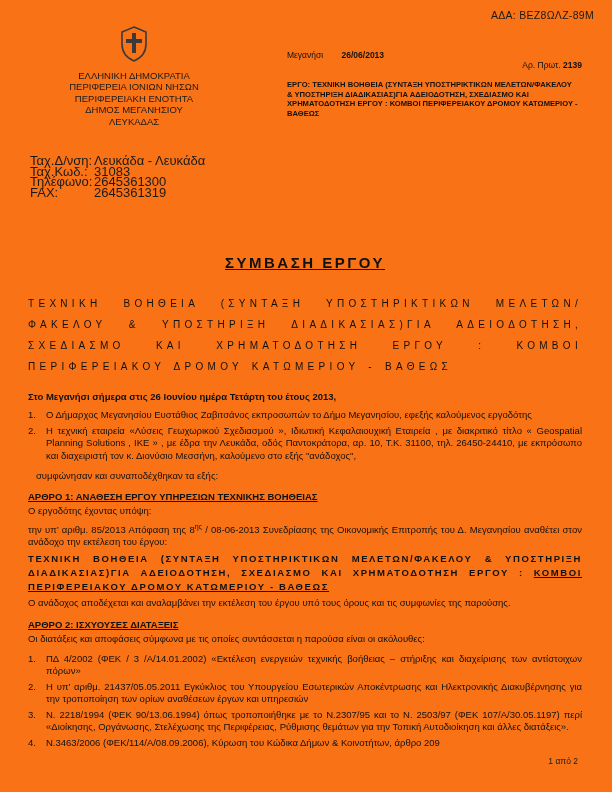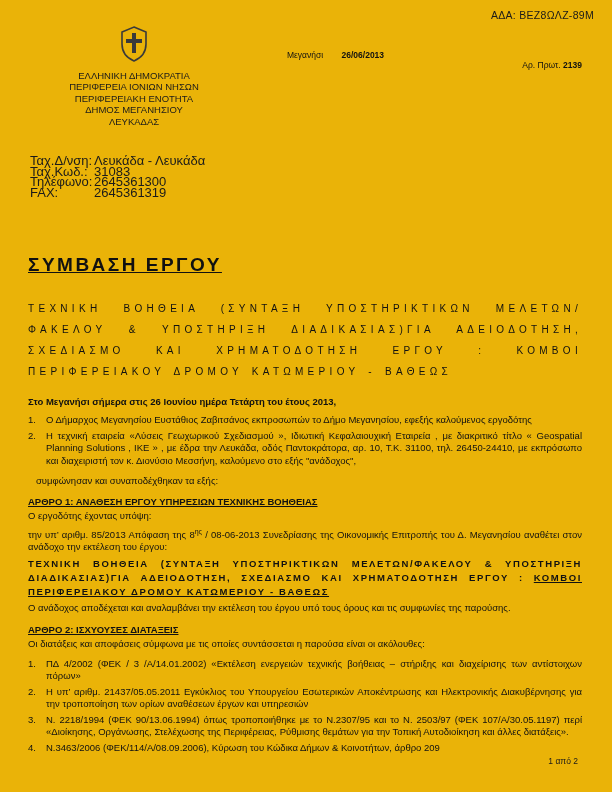--- a/index.html
+++ b/index.html
@@ -3,21 +3,21 @@
 <meta charset="utf-8">
 <style>
   * { box-sizing: border-box; margin: 0; padding: 0; }
   html, body { background: #ffffff; }
   body { font-family: "Liberation Sans", sans-serif; color: #111; }
 
   .page {
     position: relative;
     width: 612px;
     height: 792px;
-    background: #eab308;
+    background: #f97316;
     padding: 8px 30px 0 28px;
     overflow: hidden;
   }
 
   .ada {
     position: absolute;
     top: 9px;
     right: 18px;
     font-size: 10.5px;
     letter-spacing: 0.3px;
@@ -61,22 +61,22 @@
     top: 161px;
     left: 236px;
     font-size: 17.5px;
     color: #3d3d3d;
     letter-spacing: 0.4px;
     white-space: nowrap;
   }
 
   .title {
     margin-top: 56px;
-    text-align: left;
-    font-size: 19px;
+    text-align: center;
+    font-size: 15px;
     font-weight: bold;
     text-decoration: underline;
     letter-spacing: 2.5px;
   }
 
   .subject {
     margin-top: 22px;
     font-size: 10px;
     line-height: 21px;
     letter-spacing: 4.3px;
@@ -166,20 +166,21 @@
 
     <div class="header-right">
       <div class="date-line">
         <span>Μεγανήσι</span>
         <span class="date">26/06/2013</span>
       </div>
       <div class="proto-line">
         <span>Αρ. Πρωτ.</span>
         <b>2139</b>
       </div>
+      <div class="ergo">ΕΡΓΟ: ΤΕΧΝΙΚΗ ΒΟΗΘΕΙΑ (ΣΥΝΤΑΞΗ ΥΠΟΣΤΗΡΙΚΤΙΚΩΝ ΜΕΛΕΤΩΝ/ΦΑΚΕΛΟΥ &amp; ΥΠΟΣΤΗΡΙΞΗ ΔΙΑΔΙΚΑΣΙΑΣ)ΓΙΑ ΑΔΕΙΟΔΟΤΗΣΗ, ΣΧΕΔΙΑΣΜΟ ΚΑΙ ΧΡΗΜΑΤΟΔΟΤΗΣΗ ΕΡΓΟΥ : ΚΟΜΒΟΙ ΠΕΡΙΦΕΡΕΙΑΚΟΥ ΔΡΟΜΟΥ ΚΑΤΩΜΕΡΙΟΥ - ΒΑΘΕΩΣ</div>
     </div>
 
   </div>
 
 
   <div class="title">ΣΥΜΒΑΣΗ ΕΡΓΟΥ</div>
 
   <div class="subject">ΤΕΧΝΙΚΗ ΒΟΗΘΕΙΑ (ΣΥΝΤΑΞΗ ΥΠΟΣΤΗΡΙΚΤΙΚΩΝ ΜΕΛΕΤΩΝ/ΦΑΚΕΛΟΥ &amp; ΥΠΟΣΤΗΡΙΞΗ ΔΙΑΔΙΚΑΣΙΑΣ)ΓΙΑ ΑΔΕΙΟΔΟΤΗΣΗ, ΣΧΕΔΙΑΣΜΟ ΚΑΙ ΧΡΗΜΑΤΟΔΟΤΗΣΗ ΕΡΓΟΥ : ΚΟΜΒΟΙ ΠΕΡΙΦΕΡΕΙΑΚΟΥ ΔΡΟΜΟΥ ΚΑΤΩΜΕΡΙΟΥ - ΒΑΘΕΩΣ</div>
 
   <div class="intro">Στο Μεγανήσι σήμερα στις 26 Ιουνίου ημέρα Τετάρτη του έτους 2013,</div>

